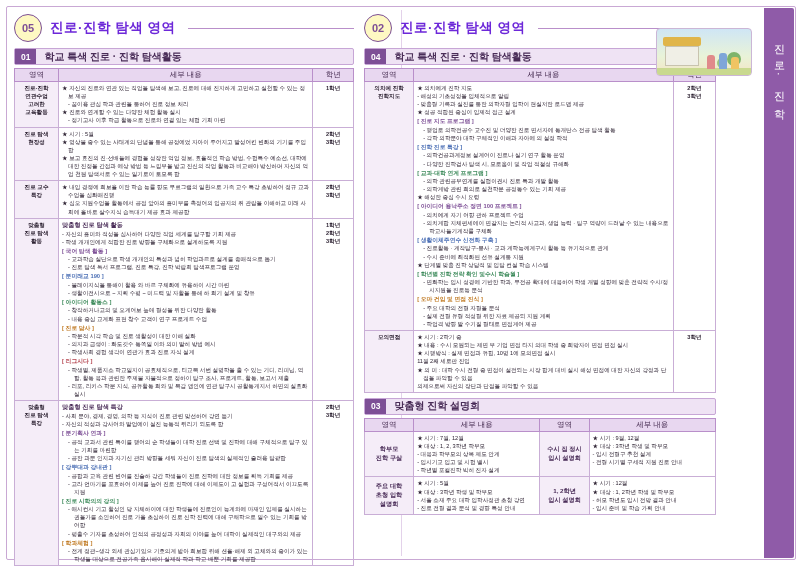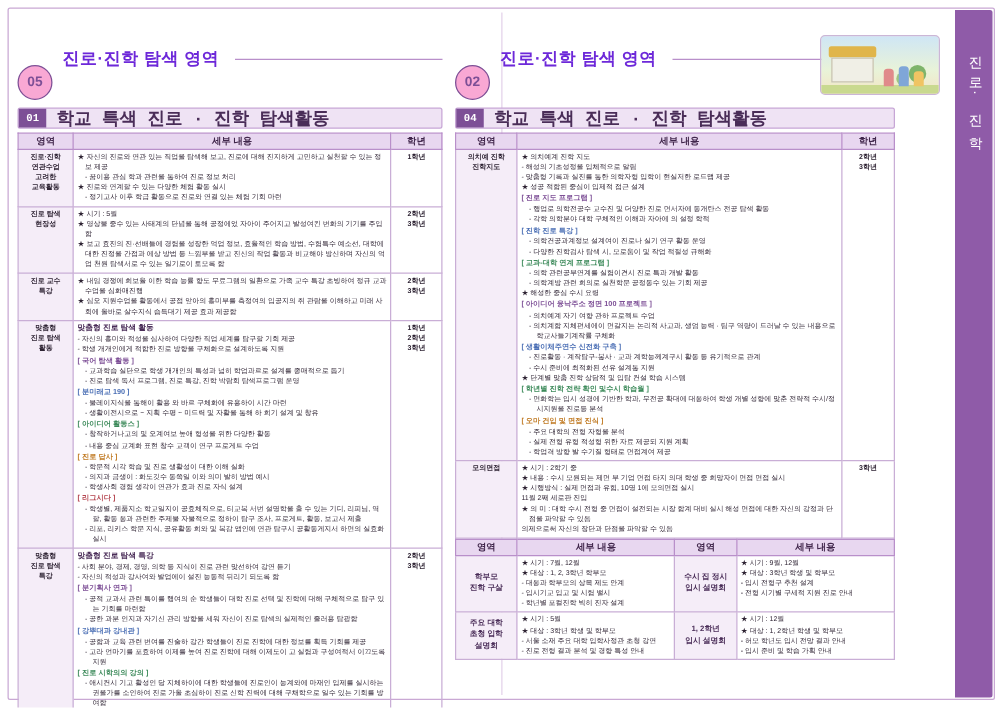--- a/index.html
+++ b/index.html
@@ -46,61 +46,59 @@
   
   .chapter-head {
     display:flex; align-items:center; gap:8px;
     margin-bottom:6px;
   }
   .chapter-num {
     width:28px;height:28px;border-radius:50%;
     border:1.6px solid #7d4f96; color:#7d4f96;
     display:flex;align-items:center;justify-content:center;
     font-size:11px; font-weight:bold;
-    background:#f9a8d4;
-    margin-top:38px;
+    background:#fef9c3;
   }
   .chapter-title {
     font-size:13.5px; font-weight:bold; color:#6d28d9;
     letter-spacing:0.5px;
   }
   .chapter-rule {
     flex:1; height:1px; background:#b98fca; margin-left:4px;
   }
 
   .sec-head {
     display:flex; align-items:stretch;
     background:#efe3f4;
     border:1px solid #c7a6d6;
     border-radius:2px;
     margin-bottom:3px;
     height:17px;
-    font-family:Liberation Mono, monospace;
   }
   .sec-num {
     background:#7d4f96; color:#fff; font-size:8.5px; font-weight:bold;
     padding:0 6px; display:flex;align-items:center;
   }
   .sec-title {
-    font-size:14px; color:#4a2d58; font-weight:bold;
+    font-size:10px; color:#4a2d58; font-weight:bold;
     padding:0 8px; display:flex;align-items:center;
   }
 
   
   table.t {
     width:100%;
     border-collapse:collapse;
     table-layout:fixed;
   }
   table.t th {
     background:#e8d7f0;
     border:1px solid #b98fca;
     color:#40264b;
     font-size:7.5px;
-    font-weight:bold;
+    font-weight:normal;
     height:13px;
     padding:0;
     margin-top:20px;
   }
   table.t td {
     border:1px solid #c9aed6;
     font-size:5.6px;
     color:#2e2333;
     vertical-align:top;
     padding:2px 3px;
@@ -358,20 +356,24 @@
                   <span class="li b1">  11월 2째 세로판 진입</span>
                   <span class="li b1">★ 의 미 : 대학 수시 전형 중 면접이 설전되는 시장 합계 대비 실시 해성 면접에 대한 자신의 강정과 단점을 파악할 수 있음</span>
                   <span class="li b1">  의제으로써 자신의 장단과 단점을 파악할 수 있음</span>
                 </div>
               </td>
               <td class="grade">3학년</td>
             </tr>
           </tbody>
       </table>
 
+      <div class="sec-head" style="margin-top:5px">
+        <div class="sec-num">03</div>
+        <div class="sec-title">맞춤형 진학 설명회</div>
+      </div>
 
       <table class="t t2">
         <colgroup>
             <col style="width:14%">
             <col style="width:36%">
             <col style="width:14%">
             <col style="width:36%">
           </colgroup>
         <thead>
             <tr id="right2-head">

